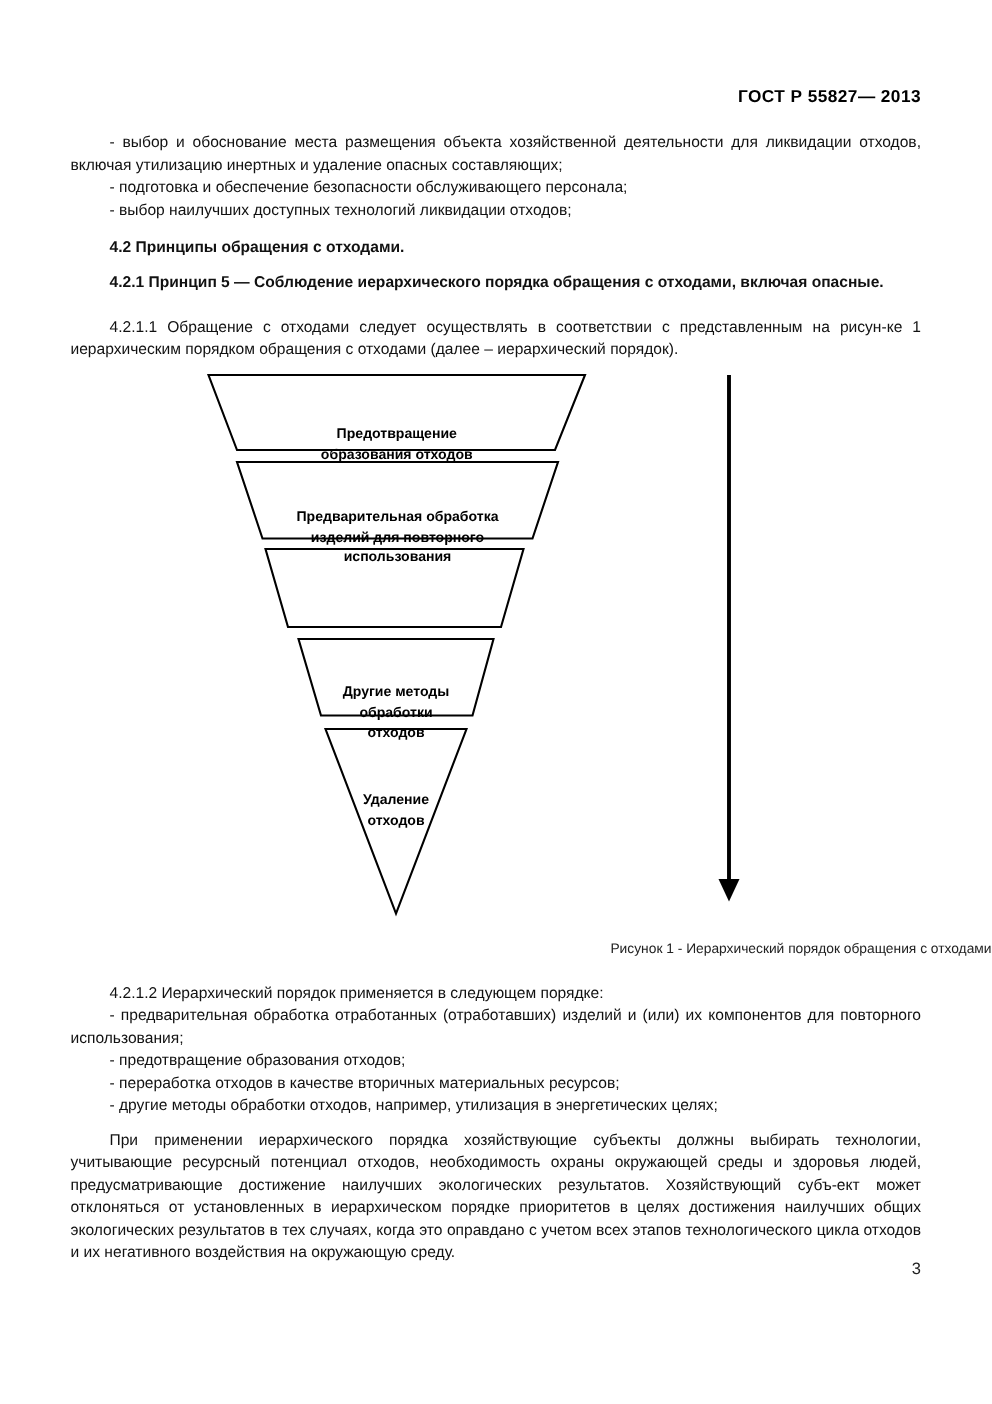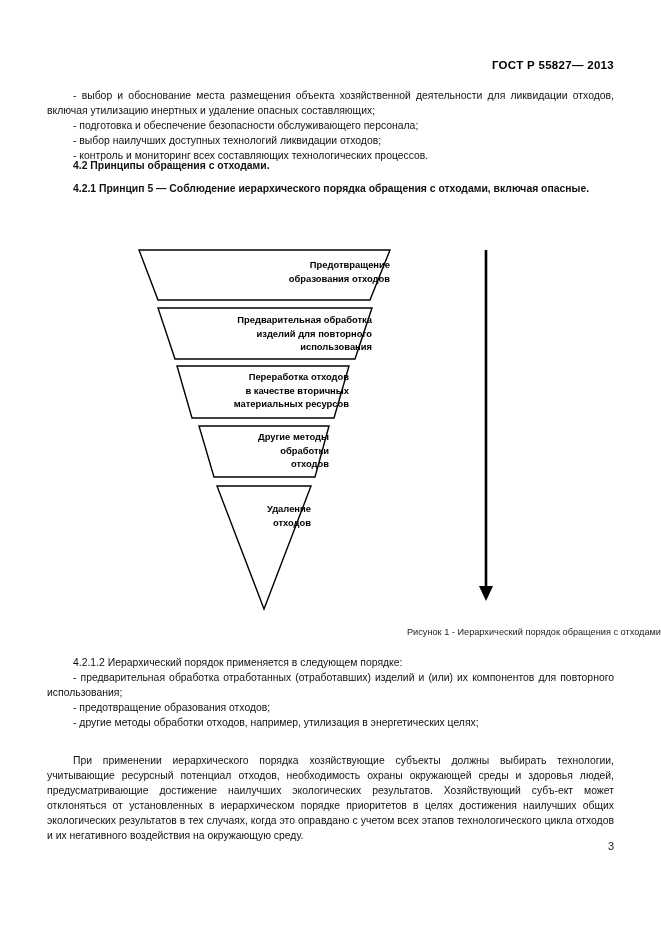--- a/index.html
+++ b/index.html
@@ -50,26 +50,27 @@
     width: 661px;
     height: 400px;
   }
   .funnel-svg {
     position: absolute;
     left: 0;
     top: 0;
   }
   .lvl-label {
     position: absolute;
-    text-align: right;
+    text-align: center;
     font-size: 9.4px;
     font-weight: bold;
     line-height: 13.6px;
     color: #000;
     white-space: pre-line;
+    margin-top: 24px;
   }
   .caption {
     position: absolute;
     top: 627px;
     left: 0;
     width: 661px;
     text-align: right;
     font-size: 9.2px;
     color: #222;
   }
@@ -85,31 +86,33 @@
 <body>
 
 <div class="page">
 
   <div class="header">ГОСТ Р 55827— 2013</div>
 
   <div class="body-block" style="top:88px;">
     <div class="ind">- выбор и обоснование места размещения объекта хозяйственной деятельности для ликвидации отходов, включая утилизацию инертных и удаление опасных составляющих;</div>
     <div class="ind">- подготовка и обеспечение безопасности обслуживающего персонала;</div>
     <div class="ind">- выбор наилучших доступных технологий ликвидации отходов;</div>
-    <div class="ind">- контроль и мониторинг  всех составляющих технологических процессов.</div>
   </div>
 
   <div class="body-block bold" style="top:158px;">
     <div class="ind">4.2 Принципы обращения с отходами.</div>
   </div>
 
   <div class="body-block bold" style="top:181px;">
     <div class="ind">4.2.1 Принцип 5 — Соблюдение иерархического порядка обращения с отходами, включая опасные.</div>
   </div>
 
+  <div class="body-block" style="top:211px;">
+    <div class="ind">4.2.1.1 Обращение с отходами следует осуществлять в соответствии с представленным на рисун-ке 1  иерархическим порядком обращения с отходами (далее – иерархический порядок).</div>
+  </div>
 
   <div class="figure">
     <svg class="funnel-svg" width="661" height="400" viewBox="0 0 661 400">
 
       <polygon points="139,10 390,10 370,60 158,60" fill="#ffffff" stroke="#000000" stroke-width="1.4"></polygon>
 
       <polygon points="158,68 372,68 355,119 175,119" fill="#ffffff" stroke="#000000" stroke-width="1.4"></polygon>
 
       <polygon points="177,126 349,126 334,178 192,178" fill="#ffffff" stroke="#000000" stroke-width="1.4"></polygon>
 
@@ -119,36 +122,34 @@
 
       <line x1="486" y1="10" x2="486" y2="348" stroke="#000000" stroke-width="2.6"></line>
       <polygon points="479,346 493,346 486,361" fill="#000000"></polygon>
     </svg>
 
     <div class="lvl-label" style="left:139px; top:18px; width:251px;">Предотвращение
 образования отходов</div>
     <div class="lvl-label" style="left:158px; top:73px; width:214px;">Предварительная обработка
 изделий для повторного
 использования</div>
-    <div class="lvl-label" style="left:177px; top:130px; width:172px;">Переработка отходов
-в качестве вторичных
-материальных ресурсов</div>
     <div class="lvl-label" style="left:199px; top:190px; width:130px;">Другие методы
 обработки
 отходов</div>
     <div class="lvl-label" style="left:217px; top:262px; width:94px;">Удаление
 отходов</div>
   </div>
 
   <div class="caption">Рисунок 1 - Иерархический порядок обращения с отходами</div>
 
   <div class="body-block" style="top:655px;">
     <div class="ind">4.2.1.2 Иерархический порядок применяется в следующем порядке:</div>
     <div class="ind">- предварительная обработка отработанных (отработавших) изделий и (или) их компонентов для повторного использования;</div>
     <div class="ind">- предотвращение образования отходов;</div>
+    <div class="ind">- переработка отходов в качестве вторичных материальных ресурсов;</div>
     <div class="ind">-  другие методы обработки отходов, например, утилизация в энергетических целях;</div>
   </div>
 
   <div class="body-block" style="top:753px;">
     <div class="ind">При применении иерархического порядка хозяйствующие субъекты должны выбирать технологии, учитывающие ресурсный потенциал отходов,  необходимость охраны окружающей среды и здоровья людей, предусматривающие достижение наилучших экологических результатов. Хозяйствующий субъ-ект может отклоняться  от установленных в иерархическом порядке приоритетов в целях достижения наилучших общих экологических результатов в тех случаях, когда это оправдано с учетом всех этапов технологического цикла отходов и их негативного  воздействия на окружающую среду.</div>
   </div>
 
   <div class="pageno">3</div>
 
 </div>

